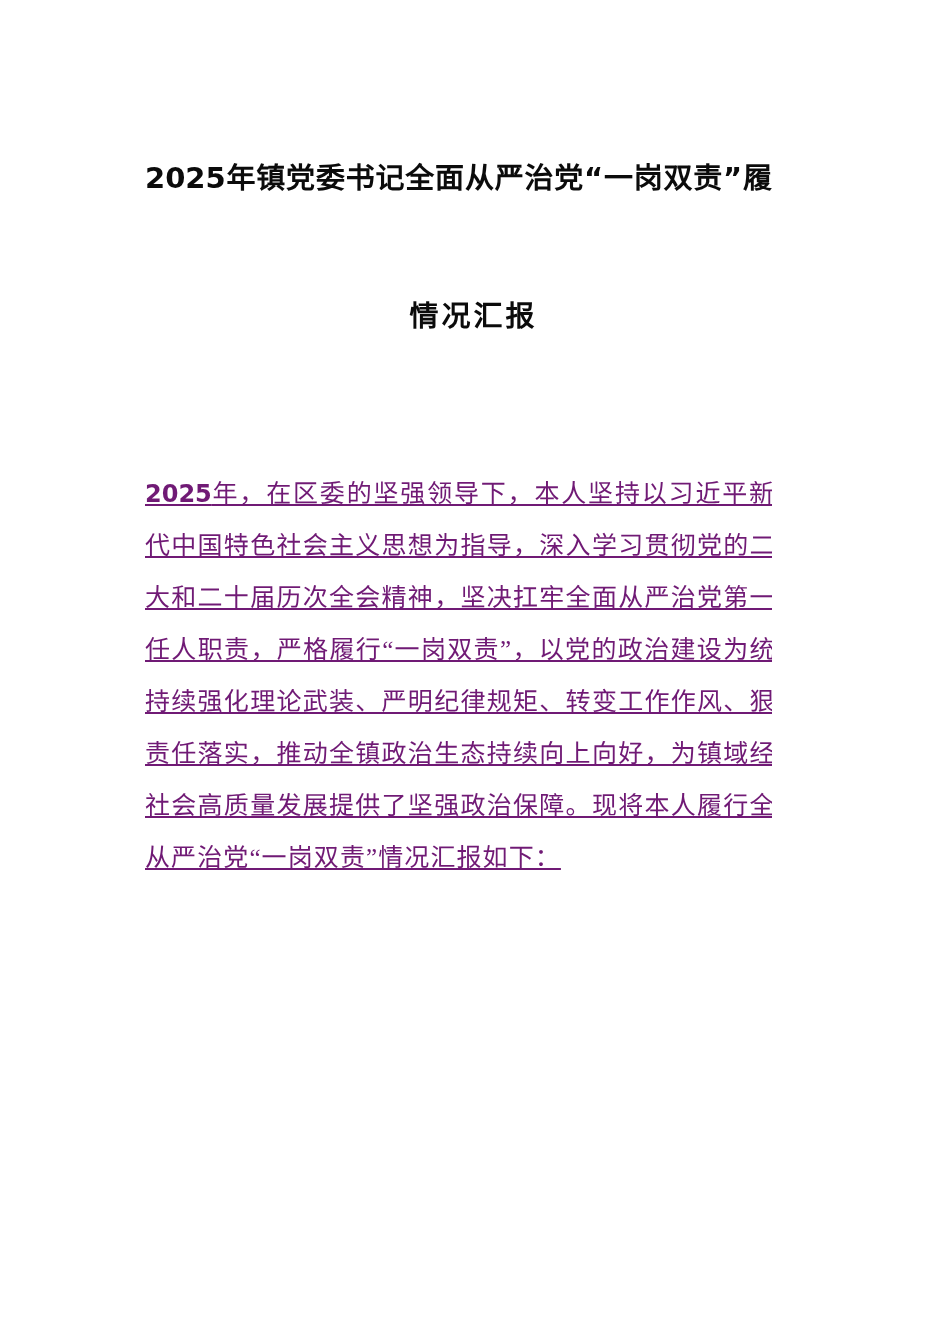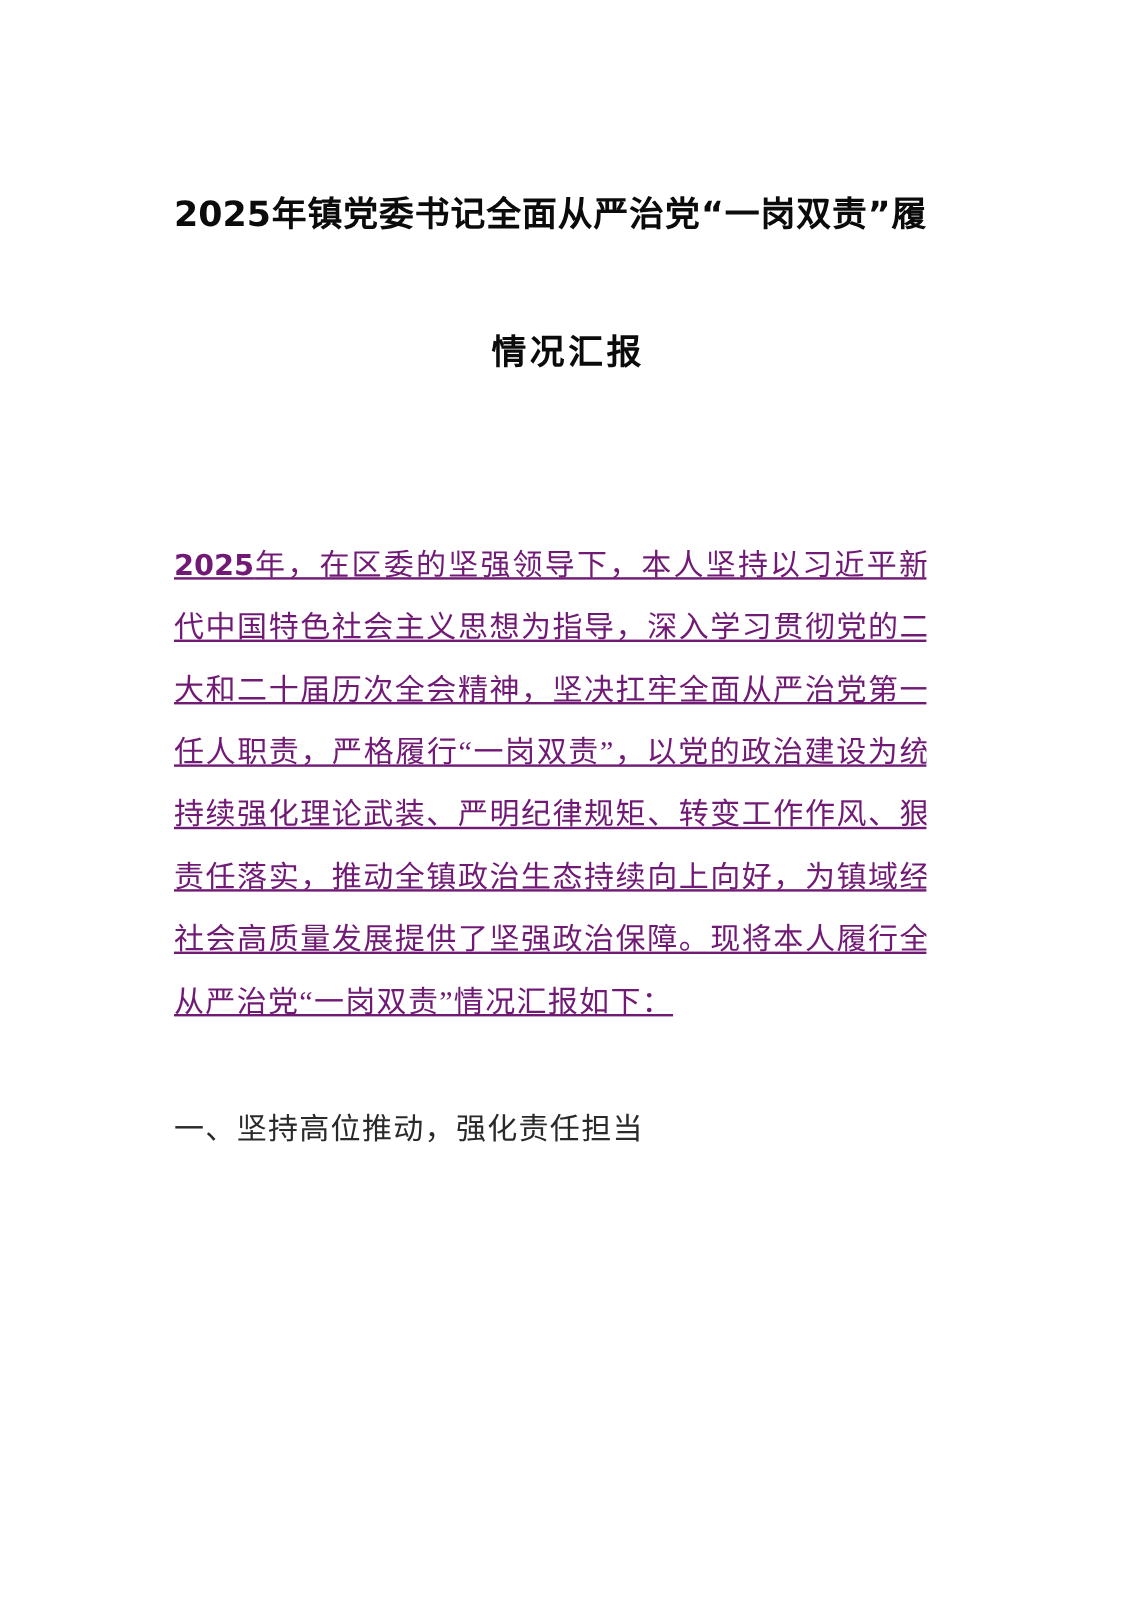--- a/index.html
+++ b/index.html
@@ -51,21 +51,21 @@
     width: 657px;
   }
   .title-line-1 > span {
     display: inline-block;
   }
 
   
   .title-line-2 {
     text-align: center;
     width: 657px;
-    margin-top: 75px;
+    margin-top: 98px;
     letter-spacing: 3px;
   }
 
   
   .body-block {
     padding-top: 132px;
   }
 
   .para {
     margin: 0 0 28px 0;
@@ -142,20 +142,19 @@
 
       <div class="title-line title-line-2">情况汇报</div>
     </div>
 
     <div class="body-block">
 
       <p class="para justify-all"><span class="num">2025</span><span>年，在区委的坚强领导下，本人坚持以习近平新时代中国特色社会主义思想为指导，深入学习贯彻党的二十大和二十届历次全会精神，坚决扛牢全面从严治党第一责任人职责，严格履行“一岗双责”，以党的政治建设为统领持续强化理论武装、严明纪律规矩、转变工作作风、狠抓责任落实，推动全镇政治生态持续向上向好，为镇域经济社会高质量发展提供了坚强政治保障。现将本人履行全面从严治党“一岗双责”情况汇报如下：</span></p>
 
       <div class="spacer-small"></div>
 
-      <p class="section-heading">一、坚持高位推动，强化责任担当</p>
 
       <div class="spacer-small"></div>
 
 
     </div>
   </div>
 </div>
 
 </body></html>

